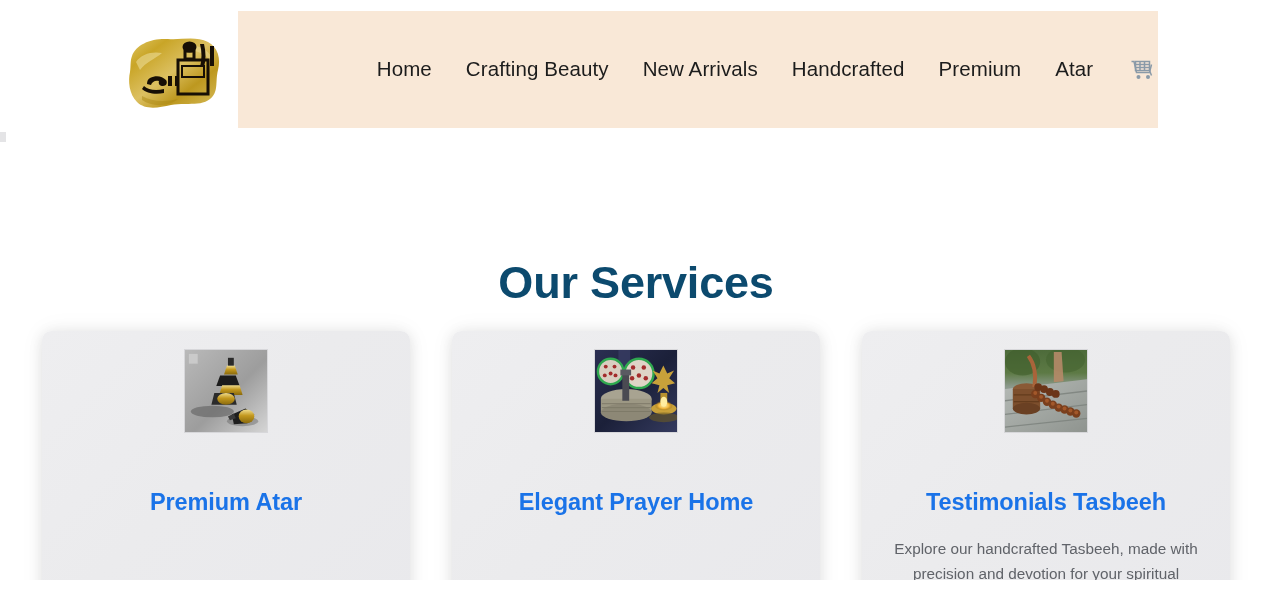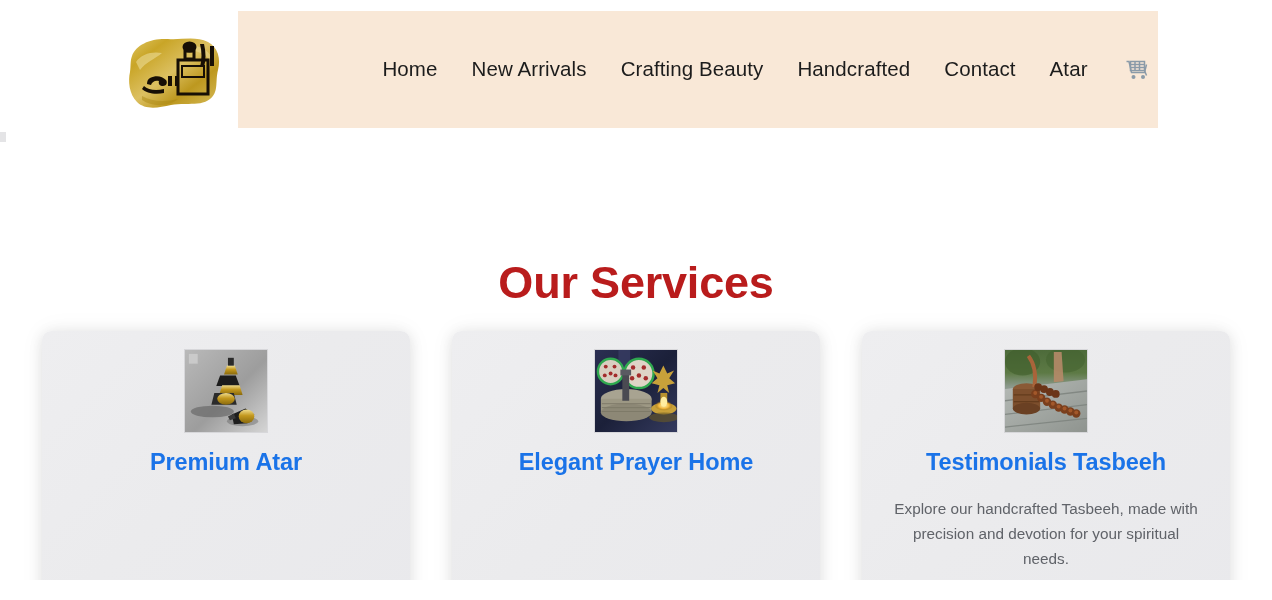--- a/index.html
+++ b/index.html
@@ -93,21 +93,21 @@
   }
 
   #services-title {
     position: absolute;
     left: 0;
     top: 90px;
     width: 1272px;
     text-align: center;
     font-size: 45px;
     font-weight: bold;
-    color: #b91c1c;
+    color: #0c4a6e;
     letter-spacing: -0.2px;
     line-height: 1;
   }
 
   #cards-row {
     position: absolute;
     left: 0;
     top: 191px;
     width: 1272px;
     height: 269px;
@@ -132,21 +132,21 @@
     width: 84px;
     height: 84px;
     margin: 0 auto;
     display: block;
     border: 1px solid #d7d7da;
     background: #ffffff;
     box-sizing: border-box;
   }
 
   .card-title {
-    margin-top: 18px;
+    margin-top: 58px;
     text-align: center;
     font-size: 23.5px;
     font-weight: bold;
     color: #1a73e8;
     line-height: 1;
     letter-spacing: -0.1px;
   }
 
   .card-desc {
     margin: 21px auto 0 auto;
@@ -213,27 +213,27 @@
           <path d="M22 60 C26 64, 34 65, 42 63 L42 67 C33 69, 24 67, 20 63 Z"></path>
         </g>
       </svg>
     </a>
 
     <div id="nav-band">
       <nav id="nav-list">
 
         <span class="nav-item">Home</span>
 
+        <span class="nav-item">Crafting Beauty</span>
+
         <span class="nav-item">New Arrivals</span>
 
-        <span class="nav-item">Crafting Beauty</span>
-
         <span class="nav-item">Handcrafted</span>
 
-        <span class="nav-item">Contact</span>
+        <span class="nav-item">Premium</span>
 
         <span class="nav-item">Atar</span>
 
         <span id="cart-button">
           <svg id="cart-icon" width="26" height="24" viewBox="0 0 26 24" xmlns="http://www.w3.org/2000/svg">
             <g stroke="#8a9aa8" stroke-width="1.5" fill="none">
               <rect x="5.5" y="3.5" width="14" height="9"></rect>
               <line x1="10" y1="3.5" x2="10" y2="12.5"></line>
               <line x1="14.5" y1="3.5" x2="14.5" y2="12.5"></line>
               <line x1="5.5" y1="6.5" x2="19.5" y2="6.5"></line>

